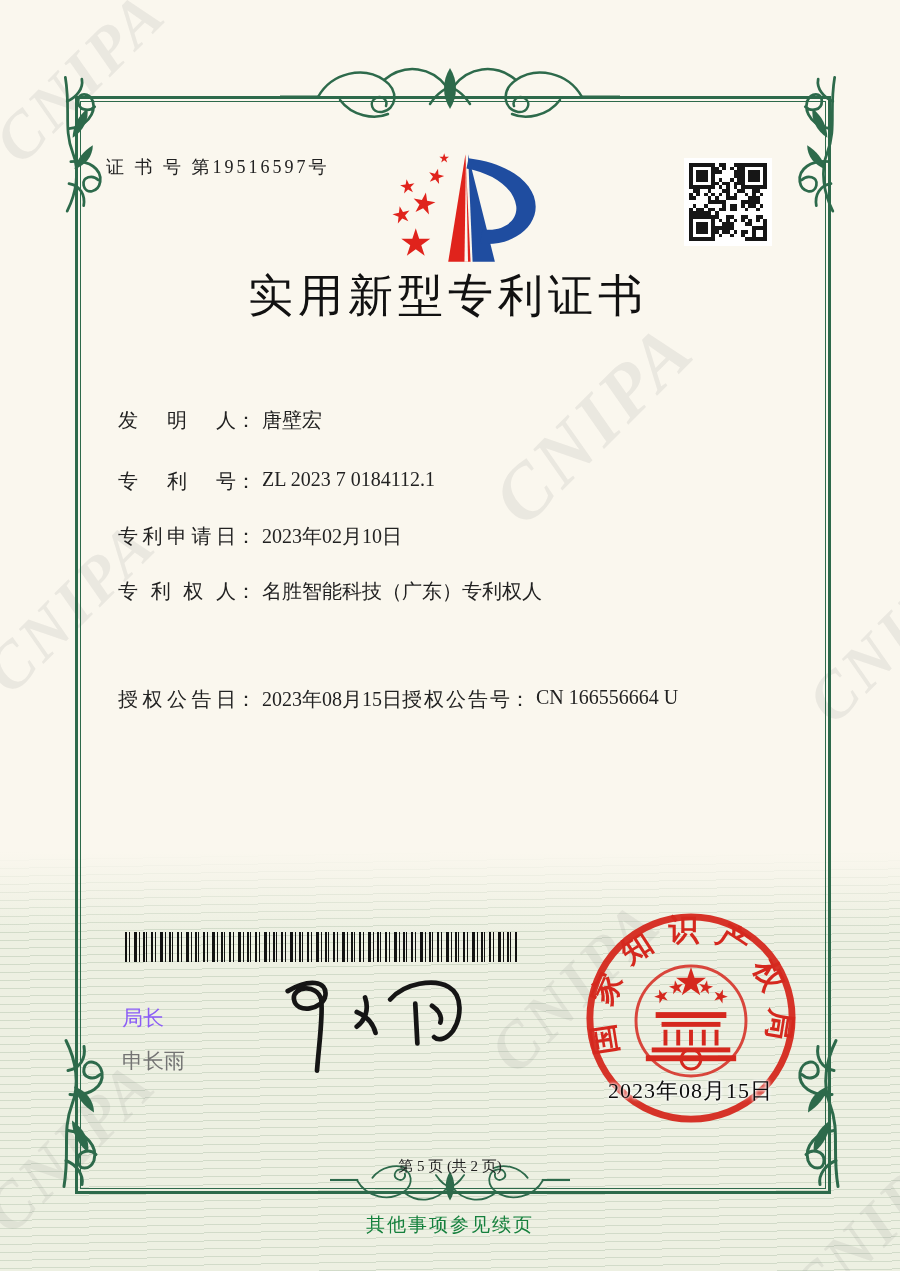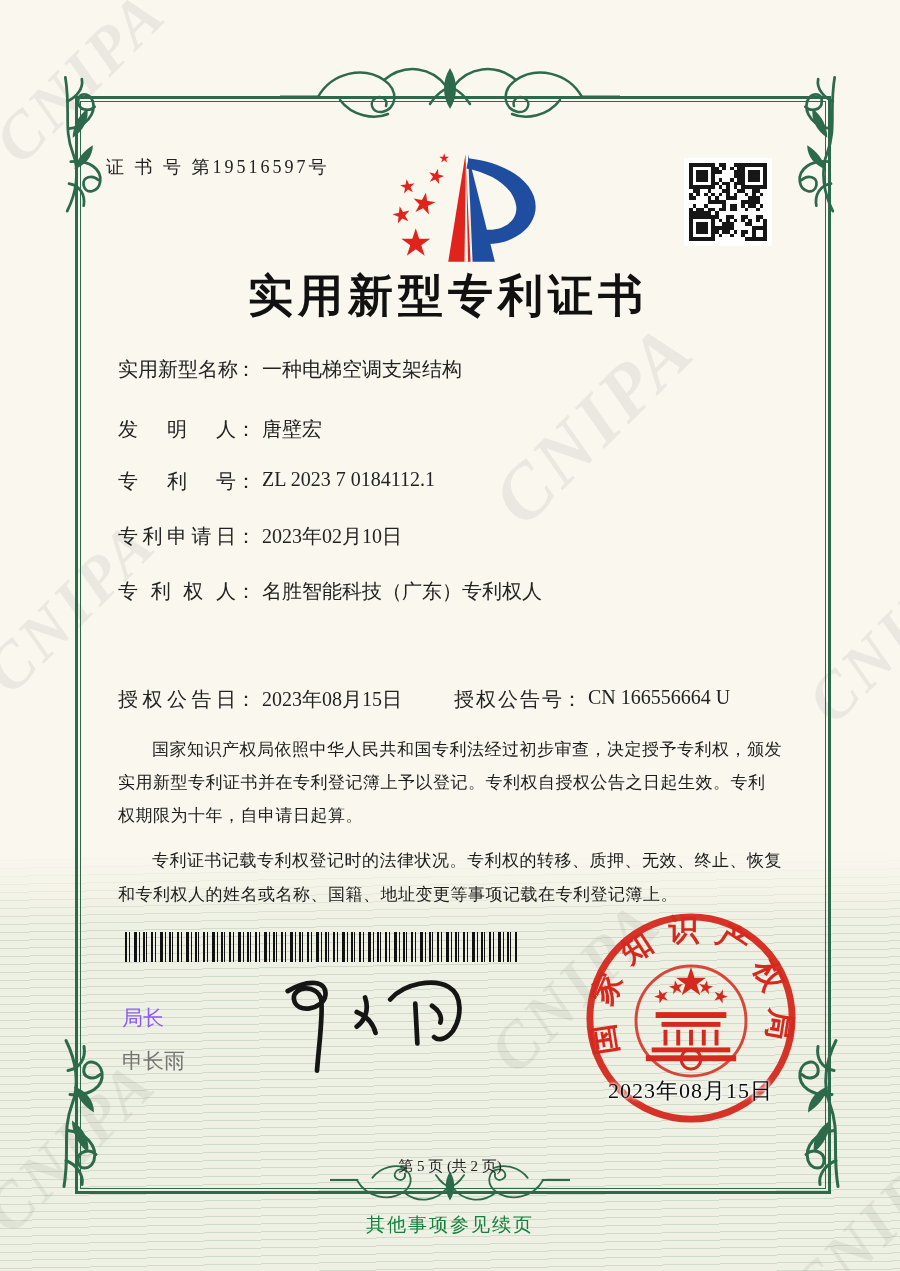--- a/index.html
+++ b/index.html
@@ -27,25 +27,25 @@
     position:absolute; left:75px; top:96px; width:750px; height:1092px;
     border:3px solid #2d6a4b; z-index:1;
   }
   .frame-inner{position:absolute; inset:2px; border:1px solid #2d6a4b;}
   .orn{position:absolute; z-index:2; color:#2d6a4b;}
   .cert-no{position:absolute; left:106px; top:155px; z-index:3; font-size:18px; letter-spacing:3px;}
   .logo{position:absolute; left:363px; top:146px; width:208px; height:124px; z-index:3;}
   .qr{position:absolute; left:684px; top:158px; width:78px; height:78px; background:#fff; padding:5px; z-index:3;}
   .title{
     position:absolute; left:0; right:4px; top:266px; z-index:3; margin:0;
-    text-align:center; font-size:45px; font-weight:700; letter-spacing:5px; color:#111;
+    text-align:center; font-size:45px; font-weight:400; letter-spacing:5px; color:#111;
   }
   .row{position:absolute; left:118px; z-index:3; font-size:20px; white-space:nowrap;}
   .lbl{display:inline-block; width:118px; text-align:justify; text-align-last:justify; vertical-align:top;}
-  .lbl2{width:108px; margin-left:52px;}
+  .lbl2{width:108px; }
   .colon{display:inline-block; vertical-align:top; margin-right:6px;}
   .val{display:inline-block; vertical-align:top;}
   .val-wrap{white-space:normal; width:520px; line-height:1.55;}
   .bodytext{position:absolute; left:118px; right:118px; top:733px; z-index:3;}
   .bodytext p{margin:0 0 12px; font-size:17px; line-height:1.95; text-indent:2em; letter-spacing:.5px; color:#1c1c1c;}
   .barcode{
     position:absolute; left:125px; top:932px; width:394px; height:30px; z-index:3;
     background:repeating-linear-gradient(90deg,
       #111 0 2px, rgba(0,0,0,0) 2px 4px,
       #111 4px 5px, rgba(0,0,0,0) 5px 9px,
@@ -390,43 +390,36 @@
           <rect x="16" y="20" width="1" height="1"></rect>
           <rect x="17" y="20" width="1" height="1"></rect>
           <rect x="18" y="20" width="1" height="1"></rect>
           <rect x="19" y="20" width="1" height="1"></rect>
           <rect x="20" y="20" width="1" height="1"></rect>
         </g>
       </svg></div>
 
   <h1 class="title">实用新型专利证书</h1>
 
-  <div class="row" style="top:356px">
-    <span class="lbl">实用新型名称</span><span class="colon">：</span><span class="val">一种电梯空调支架结构</span>
-  </div>
-  <div class="row" style="top:416px">
+  <div class="row" style="top:407px">
     <span class="lbl">发明人</span><span class="colon">：</span><span class="val">唐壁宏</span>
   </div>
   <div class="row" style="top:468px">
     <span class="lbl">专利号</span><span class="colon">：</span><span class="val">ZL 2023 7 0184112.1</span>
   </div>
   <div class="row" style="top:523px">
     <span class="lbl">专利申请日</span><span class="colon">：</span><span class="val">2023年02月10日</span>
   </div>
   <div class="row" style="top:578px">
     <span class="lbl">专利权人</span><span class="colon">：</span><span class="val">名胜智能科技（广东）专利权人</span>
   </div>
   <div class="row" style="top:686px">
     <span class="lbl">授权公告日</span><span class="colon">：</span><span class="val">2023年08月15日</span><span class="lbl lbl2">授权公告号</span><span class="colon">：</span><span class="val">CN 166556664 U</span>
   </div>
 
-  <div class="bodytext">
-    <p>国家知识产权局依照中华人民共和国专利法经过初步审查，决定授予专利权，颁发实用新型专利证书并在专利登记簿上予以登记。专利权自授权公告之日起生效。专利权期限为十年，自申请日起算。</p>
-    <p>专利证书记载专利权登记时的法律状况。专利权的转移、质押、无效、终止、恢复和专利权人的姓名或名称、国籍、地址变更等事项记载在专利登记簿上。</p>
-  </div>
 
   <div class="barcode"></div>
 
   <div class="sig-title">局长</div>
   <div class="sig-name">申长雨</div>
   <svg class="signature" width="230" height="110" viewBox="0 0 220 105">
     <g stroke="#151515" stroke-width="4.5" fill="none" stroke-linecap="round" stroke-linejoin="round">
       <path d="M38 22 C58 10 76 12 74 26 C72 40 46 44 44 30 C42 18 66 14 70 30 C72 44 68 72 66 98"></path>
       <path d="M112 28 C116 40 112 50 104 56"></path>
       <path d="M104 42 C114 46 120 54 122 62"></path>

